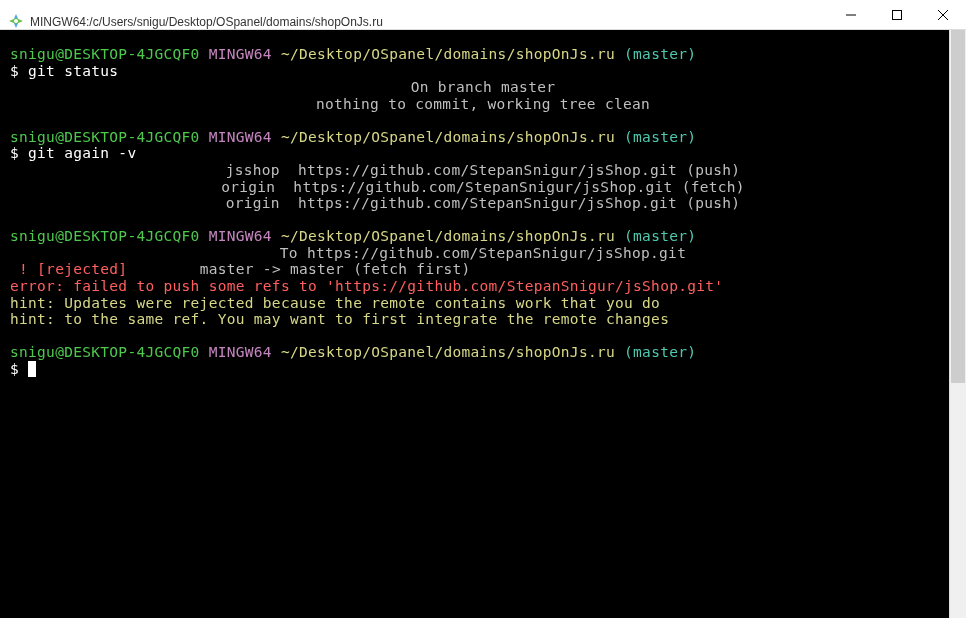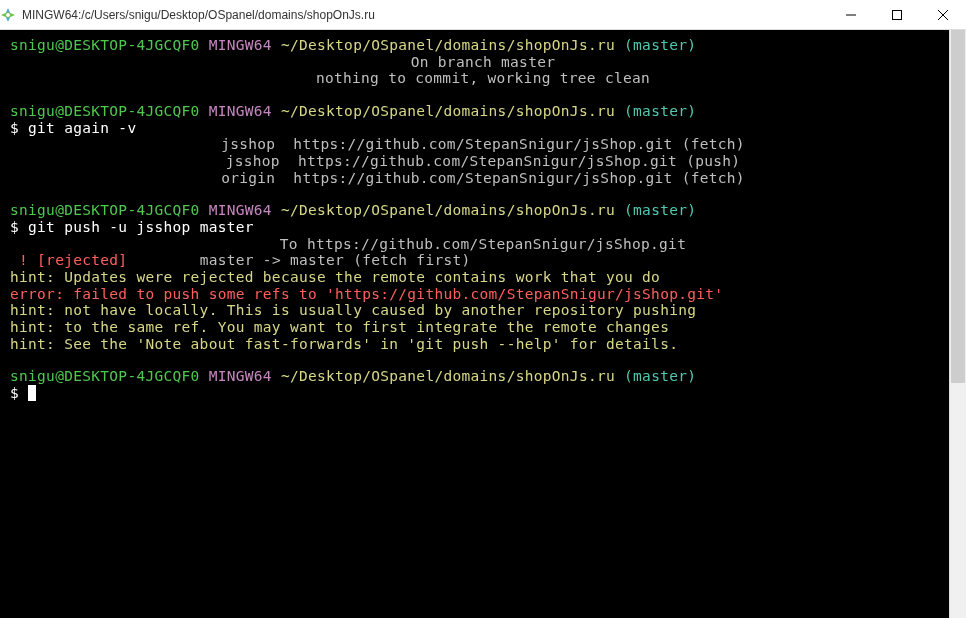--- a/index.html
+++ b/index.html
@@ -8,21 +8,22 @@
       background: #fff;
       width: 966px;
       height: 618px;
       overflow: hidden;
     }
     .titlebar {
       height: 30px;
       background: #fff;
       border-bottom: 1px solid #ddd;
       display: flex;
-      align-items: center;
+      align-items: flex-end;
+      padding-left: 8px;
     }
     .titlebar-icon {
       width: 16px;
       height: 16px;
       margin-right: 6px;
       position: relative;
     }
     .titlebar-icon svg { width: 16px; height: 16px; }
     .titlebar-title {
       font-size: 12px;
@@ -38,21 +39,21 @@
       height: 100%;
       display: flex;
       align-items: center;
       justify-content: center;
       cursor: pointer;
     }
     .win-btn svg { width: 10px; height: 10px; }
     .terminal {
       background: #000;
       height: calc(100% - 30px);
-      padding: 7px 10px;
+      padding: 16px 10px;
       font-family: 'Consolas', 'Lucida Console', monospace;
       font-size: 14.5px;
       line-height: 1.15;
       color: #cccccc;
       letter-spacing: 0.3px;
       position: relative;
       overflow-y: auto;
     }
     .line { white-space: pre; }
     .user { color: #4ec94e; }
@@ -122,42 +123,40 @@
           <line x1="10" y1="0" x2="0" y2="10" stroke="#000" stroke-width="1"></line>
         </svg>
     </div>
   </div>
 </div>
 
 <div class="terminal">
 
   <div class="block">
     <div class="line"><span class="user">snigu@DESKTOP-4JGCQF0</span> <span class="host">MINGW64</span> <span class="path">~/Desktop/OSpanel/domains/shopOnJs.ru</span> <span class="branch">(master)</span></div>
+    <div class="line"><span class="prompt-dollar">$</span> <span class="white">git status</span></div>
     <div class="line grey">On branch master</div>
     <div class="line grey">nothing to commit, working tree clean</div>
   </div>
 
   <div class="block">
     <div class="line"><span class="user">snigu@DESKTOP-4JGCQF0</span> <span class="host">MINGW64</span> <span class="path">~/Desktop/OSpanel/domains/shopOnJs.ru</span> <span class="branch">(master)</span></div>
     <div class="line"><span class="prompt-dollar">$</span> <span class="white">git again -v</span></div>
-    <div class="line grey">jsshop  https://github.com/StepanSnigur/jsShop.git (fetch)</div>
     <div class="line grey">jsshop  https://github.com/StepanSnigur/jsShop.git (push)</div>
     <div class="line grey">origin  https://github.com/StepanSnigur/jsShop.git (fetch)</div>
+    <div class="line grey">origin  https://github.com/StepanSnigur/jsShop.git (push)</div>
   </div>
 
   <div class="block">
     <div class="line"><span class="user">snigu@DESKTOP-4JGCQF0</span> <span class="host">MINGW64</span> <span class="path">~/Desktop/OSpanel/domains/shopOnJs.ru</span> <span class="branch">(master)</span></div>
-    <div class="line"><span class="prompt-dollar">$</span> <span class="white">git push -u jsshop master</span></div>
     <div class="line grey">To https://github.com/StepanSnigur/jsShop.git</div>
     <div class="line"><span class="red"> ! [rejected]       </span><span class="grey"> master -&gt; master (fetch first)</span></div>
+    <div class="line"><span class="red">error: failed to push some refs to '</span><span class="red">https://github.com/StepanSnigur/jsShop.git</span><span class="red">'</span></div>
     <div class="line yellow-hint">hint: Updates were rejected because the remote contains work that you do</div>
-    <div class="line"><span class="red">error: failed to push some refs to '</span><span class="red">https://github.com/StepanSnigur/jsShop.git</span><span class="red">'</span></div>
-    <div class="line yellow-hint">hint: not have locally. This is usually caused by another repository pushing</div>
     <div class="line yellow-hint">hint: to the same ref. You may want to first integrate the remote changes</div>
-    <div class="line yellow-hint">hint: See the 'Note about fast-forwards' in 'git push --help' for details.</div>
   </div>
 
   <div class="block">
     <div class="line"><span class="user">snigu@DESKTOP-4JGCQF0</span> <span class="host">MINGW64</span> <span class="path">~/Desktop/OSpanel/domains/shopOnJs.ru</span> <span class="branch">(master)</span></div>
     <div class="line"><span class="prompt-dollar">$</span> <span class="cursor"></span></div>
   </div>
 
 </div>
 
 <div class="scrollbar">

